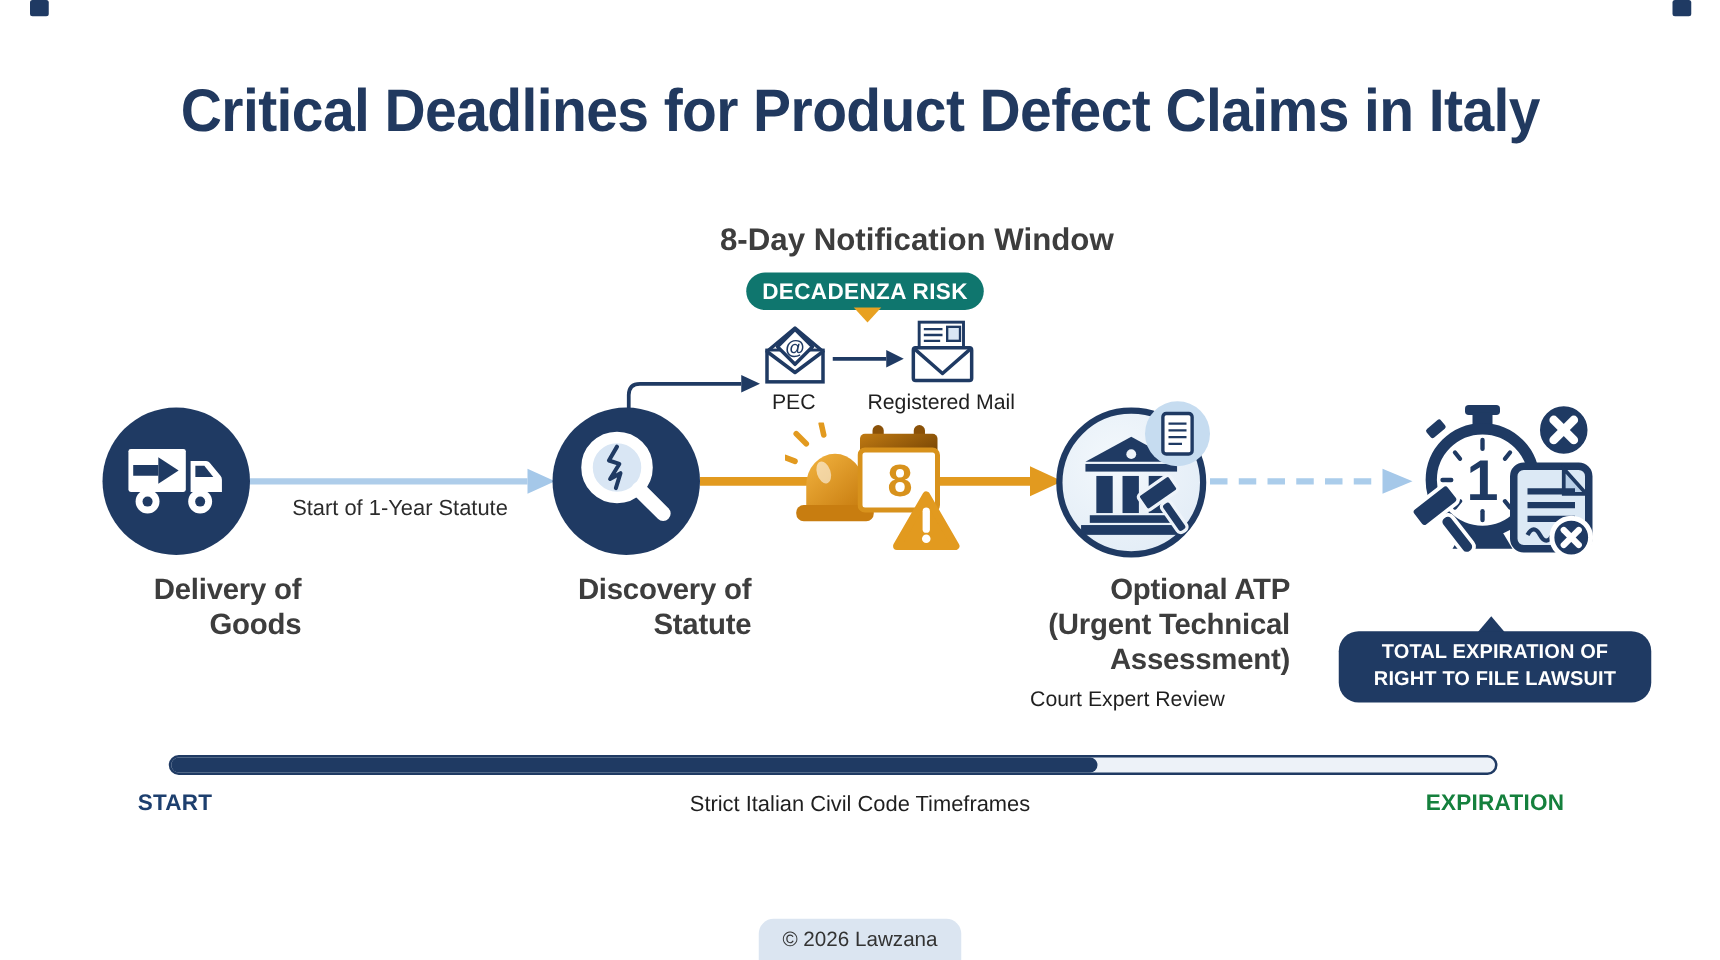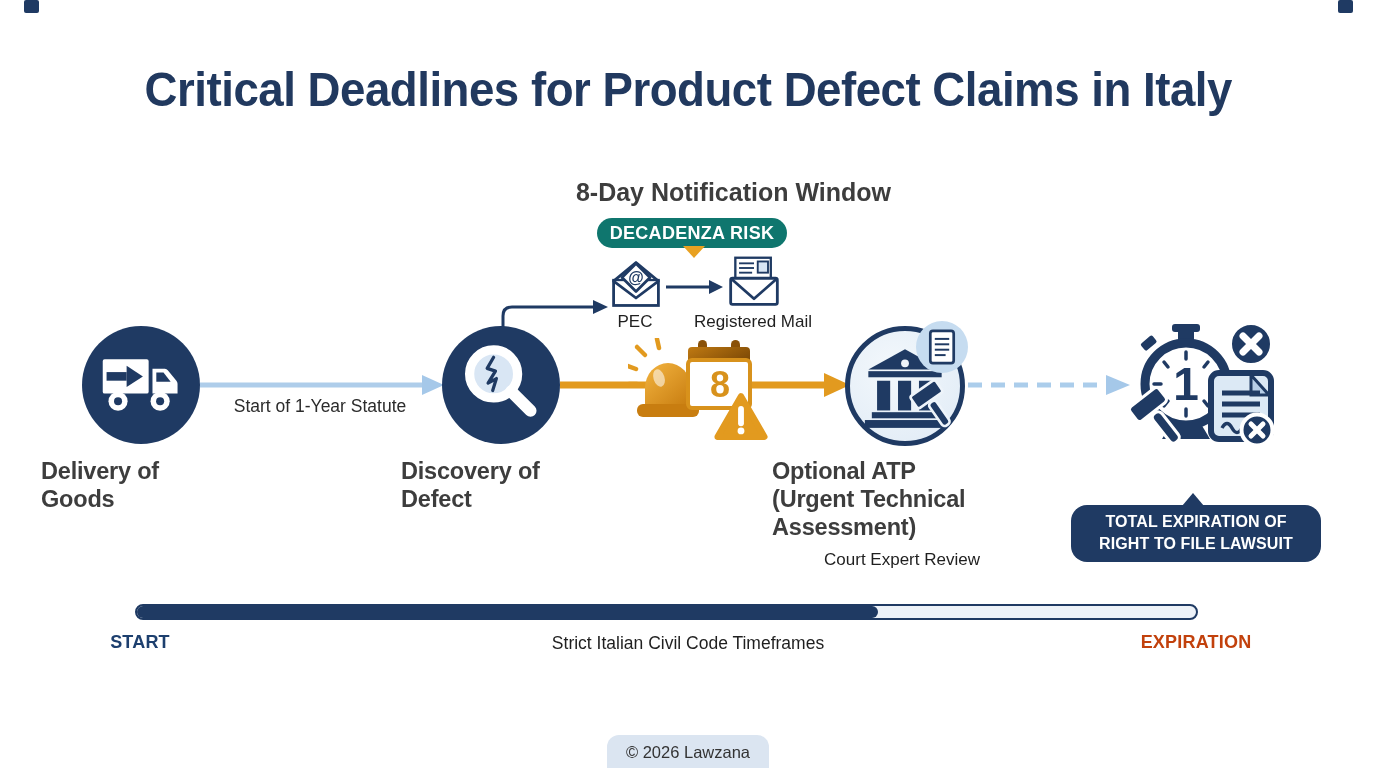--- a/index.html
+++ b/index.html
@@ -37,21 +37,21 @@
   .atp-circle{
     background:radial-gradient(circle at 40% 35%, #f3f8fc, #dfeaf5);
     border:5px solid #1f3a63;width:110px;height:110px;
   }
   .atp-doc-badge{
     left:916px;top:321px;width:52px;height:52px;border-radius:50%;background:#c6dcf0;
     display:flex;align-items:center;justify-content:center;
   }
   
   .node-label{
-    text-align:left;font-size:23.5px;font-weight:bold;color:#3d3d3d;line-height:28px;white-space:pre-line;
+    text-align:right;font-size:23.5px;font-weight:bold;color:#3d3d3d;line-height:28px;white-space:pre-line;
     letter-spacing:-.2px;
   }
   .sub-label{text-align:center;font-size:17px;color:#1f1f1f;}
   .statute-label{left:200px;top:396px;width:240px;text-align:center;font-size:17.5px;color:#2b2b2b;}
   
   .exp-badge{
     left:1071px;top:505px;width:250px;background:#1f3a63;border-radius:16px;color:#fff;
     font-weight:bold;font-size:16px;line-height:22px;text-align:center;padding:6px 0 7px;white-space:pre-line;
     letter-spacing:.1px;
   }
@@ -60,21 +60,21 @@
     border-left:11px solid transparent;border-right:11px solid transparent;border-bottom:13px solid #1f3a63;
   }
   
   .bar-track{
     left:135px;top:604px;width:1063px;height:16px;background:#edf2f8;border:2px solid #1f3a63;
     border-radius:10px;box-sizing:border-box;
   }
   .bar-fill{height:100%;background:#1f3a63;border-radius:8px;}
   .bar-start{left:80px;top:632px;width:120px;text-align:center;font-size:18px;font-weight:bold;color:#1d3f6e;letter-spacing:.2px;}
   .bar-center{left:438px;top:633px;width:500px;text-align:center;font-size:17.5px;color:#1f1f1f;}
-  .bar-end{left:1126px;top:632px;width:140px;text-align:center;font-size:18px;font-weight:bold;color:#c2410c;letter-spacing:.2px;}
+  .bar-end{left:1126px;top:632px;width:140px;text-align:center;font-size:18px;font-weight:bold;color:#15803d;letter-spacing:.2px;}
   
   .footer-badge{
     left:607px;top:735px;width:162px;height:44px;background:#dbe5f1;border-radius:12px;
     text-align:center;font-size:16.5px;color:#333;line-height:34px;
   }
 </style>
 </head>
 <body>
 
 <div id="canvas">
@@ -256,21 +256,21 @@
     <g>
       <circle cx="146" cy="112" r="15.5" fill="#1f3a63" stroke="#fff" stroke-width="4"></circle>
       <line x1="140" y1="106" x2="152" y2="118" stroke="#fff" stroke-width="5" stroke-linecap="round"></line>
       <line x1="152" y1="106" x2="140" y2="118" stroke="#fff" stroke-width="5" stroke-linecap="round"></line>
     </g>
   </svg>
 
   <div class="abs node-label" style="left:41px;top:457px;width:200px;">Delivery of
 Goods</div>
   <div class="abs node-label" style="left:401px;top:457px;width:200px;">Discovery of
-Defect</div>
+Statute</div>
   <div class="abs sub-label" style="left:772px;top:550px;width:260px;">Court Expert Review</div>
   <div class="abs node-label" style="left:772px;top:457px;width:260px;">Optional ATP
 (Urgent Technical
 Assessment)</div>
 
   <div class="abs exp-badge-tail"></div>
   <div class="abs exp-badge">TOTAL EXPIRATION OF
 RIGHT TO FILE LAWSUIT</div>
 
   <div class="abs bar-track">

